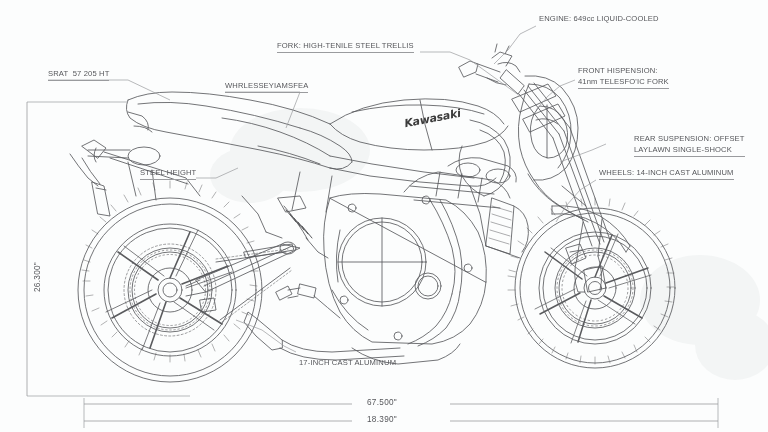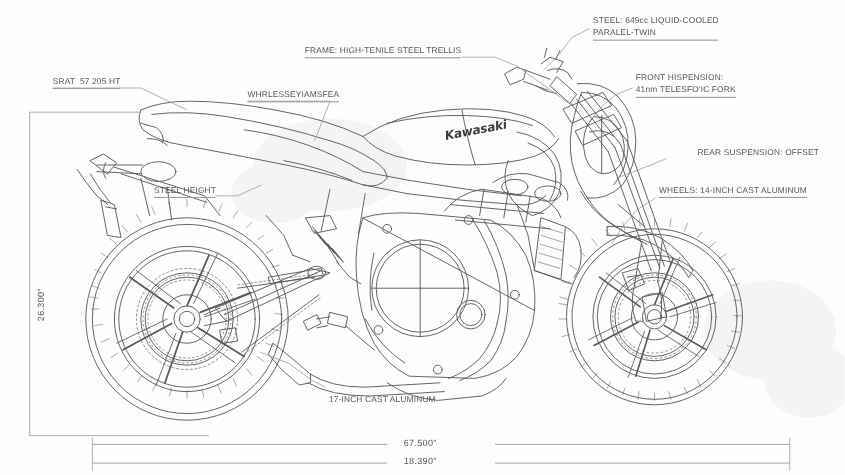--- a/index.html
+++ b/index.html
@@ -350,38 +350,38 @@
       <path d="M296 352 L284 346 L262 330 L236 320"></path>
     </g>
   </svg>
 
   <div>
 
     <div class="anno under" style="left:48px;top:69px;">SRAT  57 205 HT</div>
 
     <div class="anno under" style="left:225px;top:81px;">WHRLESSEYIAMSFEA</div>
 
-    <div class="anno under" style="left:277px;top:41px;">FRAME: HIGH-TENILE STEEL TRELLIS</div>
+    <div class="anno under" style="left:277px;top:41px;">FORK: HIGH-TENILE STEEL TRELLIS</div>
 
     <div class="anno under" style="left:140px;top:168px;">STEEL HEIGHT</div>
 
     <div class="anno" style="left:299px;top:358px;">17-INCH CAST ALUMINUM</div>
 
     <div style="position:absolute;left:539px;top:14px;">
-      <div class="anno" style="position:static;">STEEL: 649cc LIQUID-COOLED</div>
-      <div class="anno under" style="position:static;">PARALEL-TWIN</div>
+      <div class="anno" style="position:static;">ENGINE: 649cc LIQUID-COOLED</div>
     </div>
 
     <div style="position:absolute;left:578px;top:66px;">
       <div class="anno" style="position:static;">FRONT HISPENSION:</div>
       <div class="anno under" style="position:static;">41nm TELESFO'IC FORK</div>
     </div>
 
     <div style="position:absolute;left:634px;top:134px;">
       <div class="anno" style="position:static;">REAR SUSPENSION: OFFSET</div>
+      <div class="anno under" style="position:static;">LAYLAWN SINGLE-SHOCK</div>
     </div>
 
     <div class="anno under" style="left:599px;top:168px;">WHEELS: 14-INCH CAST ALUMINUM</div>
   </div>
 
   <div>
     <div class="vdim" style="left:33px;top:292px;">26.300"</div>
 
     <div class="dim" style="left:367px;top:398px;">67.500"</div>
 

